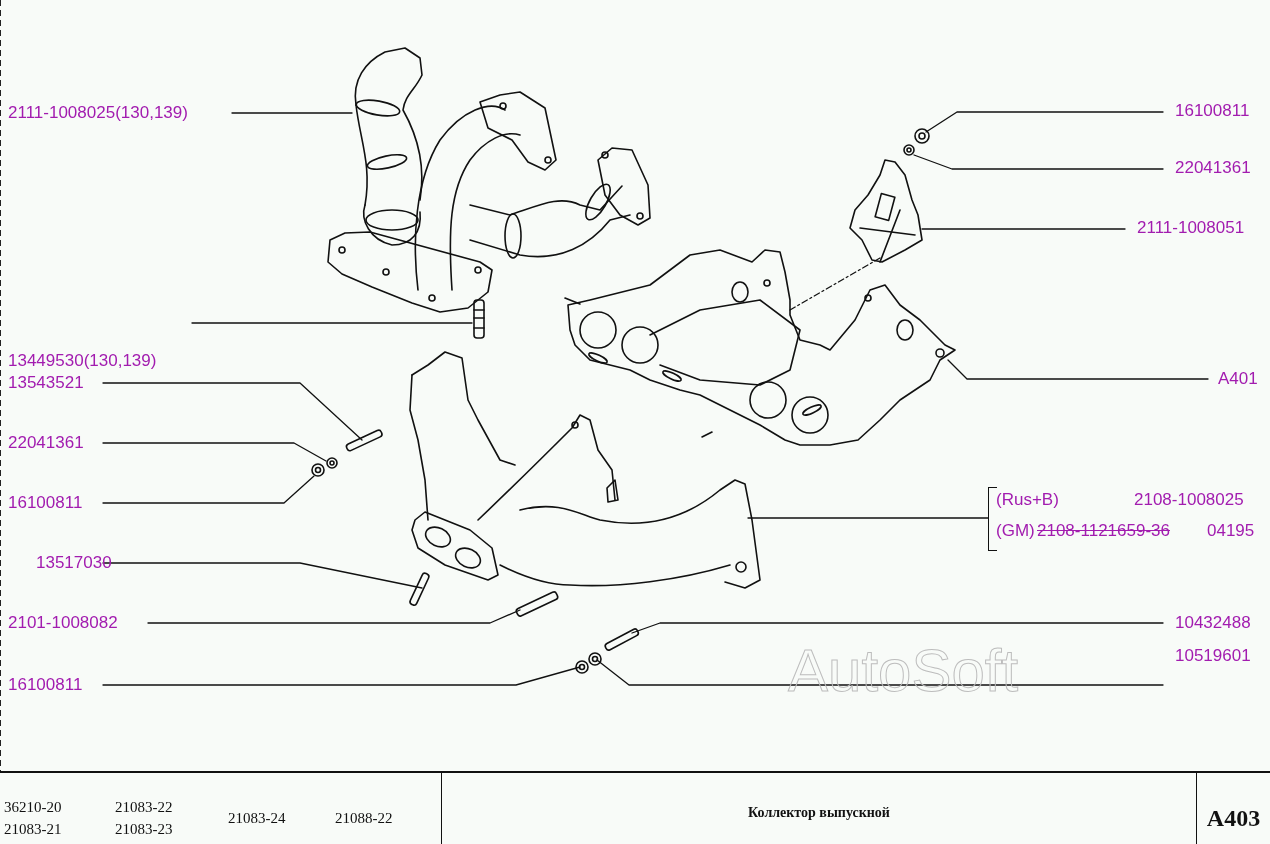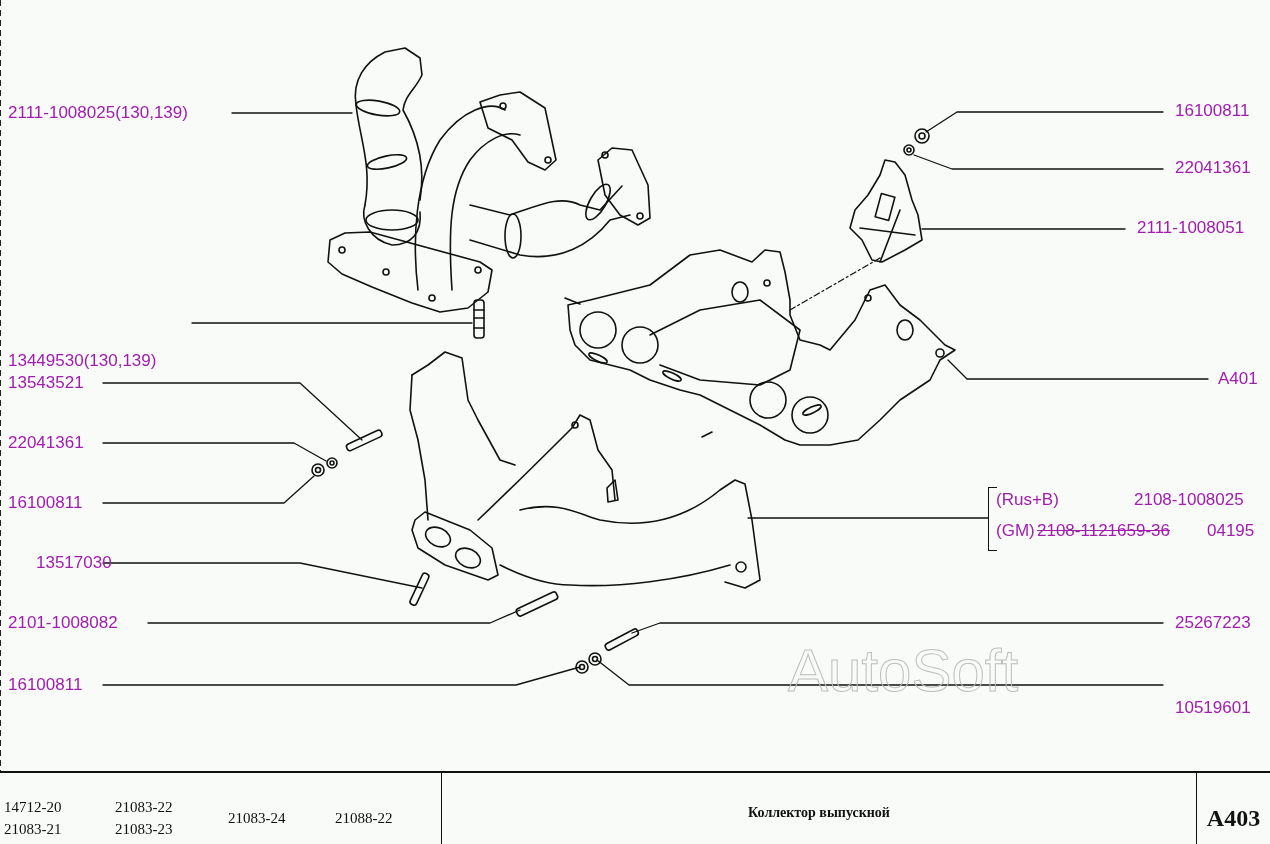--- a/index.html
+++ b/index.html
@@ -181,36 +181,36 @@
 <div class="label" style="left:8px; top:433px;">22041361</div>
 <div class="label" style="left:8px; top:493px;">16100811</div>
 <div class="label" style="left:8px; top:553px;margin-left:28px;">13517030</div>
 <div class="label" style="left:8px; top:613px;">2101-1008082</div>
 <div class="label" style="left:8px; top:675px;">16100811</div>
 
 <div class="label" style="left:1175px; top:101px;">16100811</div>
 <div class="label" style="left:1175px; top:158px;">22041361</div>
 <div class="label" style="left:1137px; top:218px;">2111-1008051</div>
 <div class="label" style="left:1218px; top:369px;">A401</div>
-<div class="label" style="left:1175px; top:613px;">25267223</div>
-<div class="label" style="left:1175px; top:698px;text-align:right;">10519601</div>
+<div class="label" style="left:1175px; top:613px;">10432488</div>
+<div class="label" style="left:1175px; top:646px;text-align:right;">10519601</div>
 
 <div class="variant-bracket"></div>
 <div class="label" style="left:996px; top:490px;">(Rus+B)</div>
 <div class="label" style="left:1134px; top:490px;">2108-1008025</div>
 <div class="label" style="left:996px; top:521px;">(GM)</div>
 <div class="label strike" style="left:1037px; top:521px;">2108-1121659-36</div>
 <div class="label" style="left:1207px; top:521px;">04195</div>
 
 <div class="watermark">AutoSoft</div>
 
 <div class="footer">
   <div class="div1"></div>
   <div class="div2"></div>
-  <div class="model serif" style="left:4px; top:25px;">14712-20</div>
+  <div class="model serif" style="left:4px; top:25px;">36210-20</div>
   <div class="model serif" style="left:4px; top:47px;text-align:right;">21083-21</div>
   <div class="model serif" style="left:115px; top:25px;">21083-22</div>
   <div class="model serif" style="left:115px; top:47px;">21083-23</div>
   <div class="model serif" style="left:228px; top:36px;">21083-24</div>
   <div class="model serif" style="left:335px; top:36px;">21088-22</div>
   <div class="footer-title serif">Коллектор выпускной</div>
   <div class="footer-code serif">A403</div>
 </div>
 
 </body></html>

